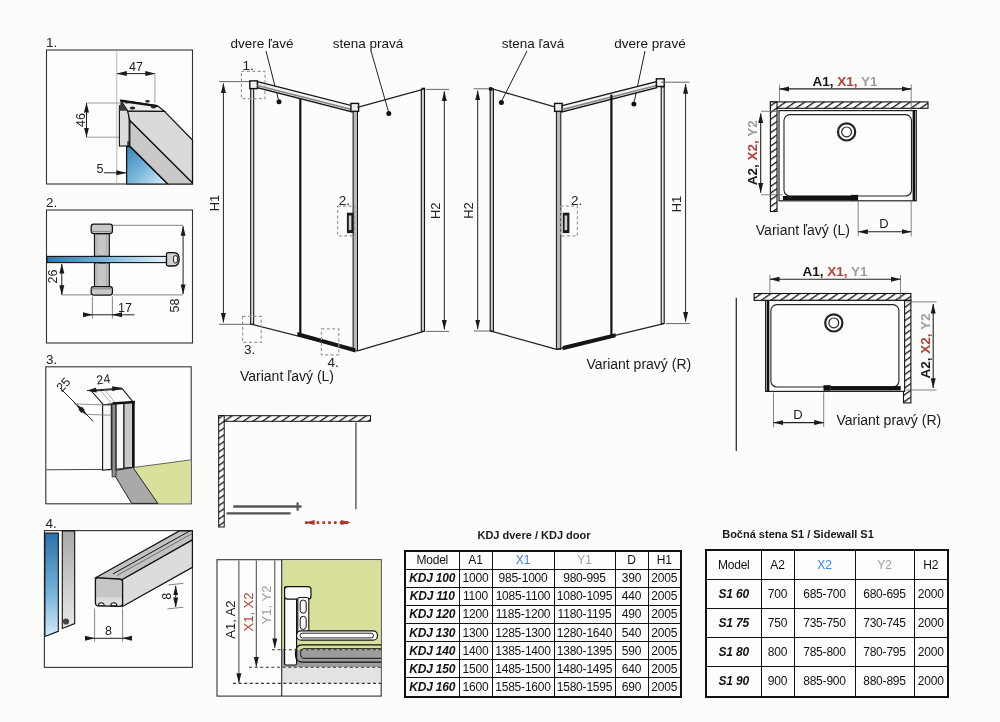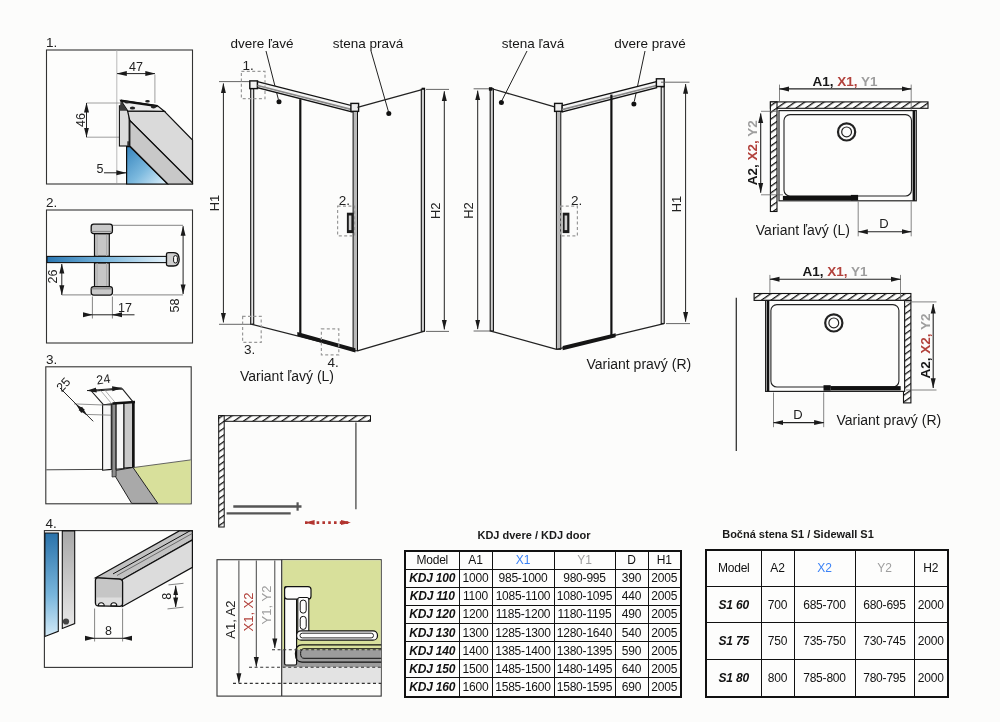--- a/index.html
+++ b/index.html
@@ -419,15 +419,22 @@
           <td>730-745</td>
           <td>2000</td>
         </tr>
 <tr>
           <td class="m">S1 80</td>
           <td>800</td>
           <td>785-800</td>
           <td>780-795</td>
           <td>2000</td>
         </tr>
+<tr>
+          <td class="m">S1 90</td>
+          <td>900</td>
+          <td>885-900</td>
+          <td>880-895</td>
+          <td>2000</td>
+        </tr>
 </tbody>
     </table>
 </div>
 
 </body></html>

